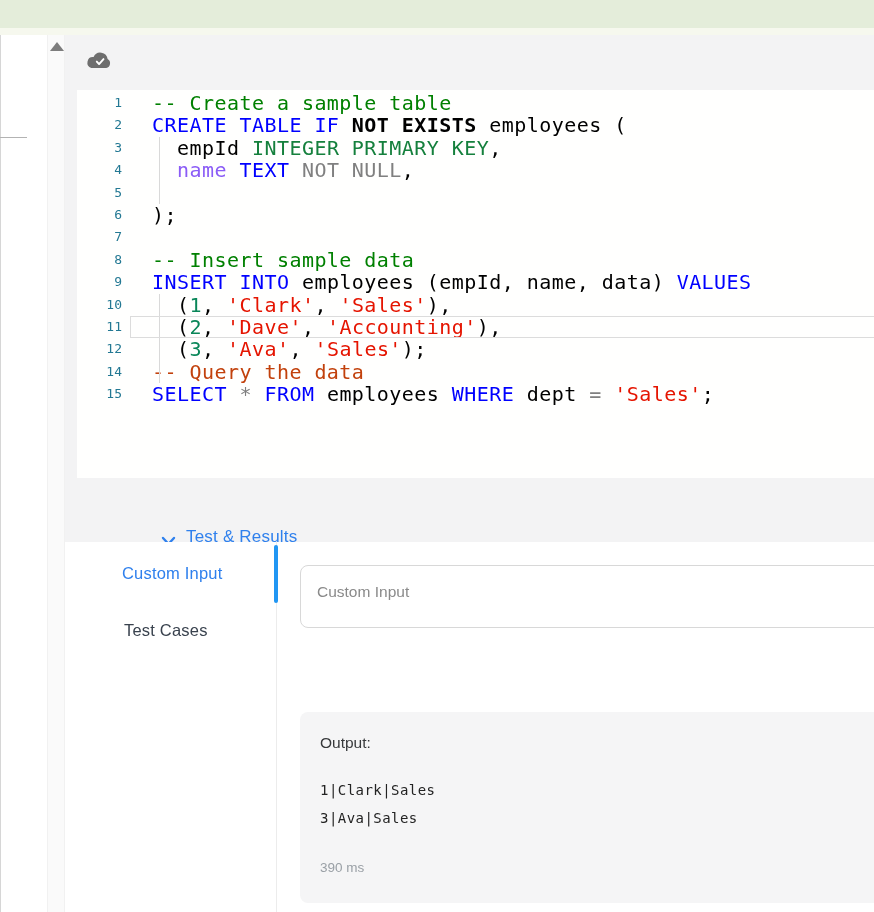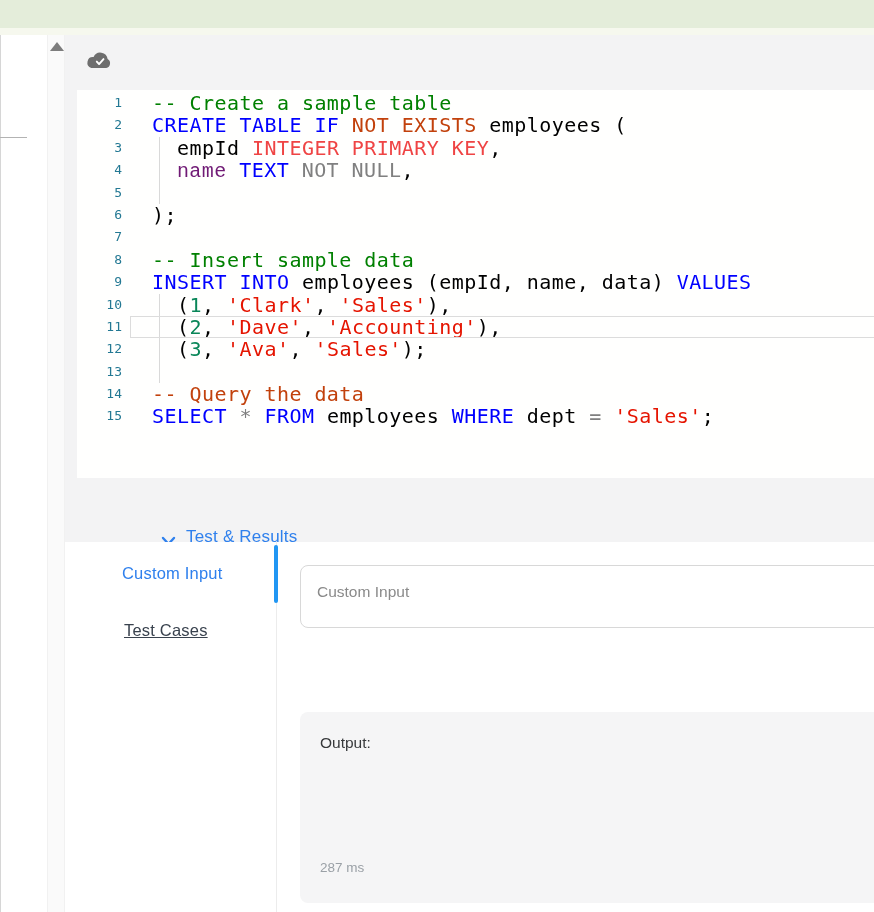--- a/index.html
+++ b/index.html
@@ -44,21 +44,21 @@
   .tr-header { left:65px; top:478px; width:809px; height:64px; }
   .chevron { left:30px; top:21px; width:17px; height:14px; cursor:pointer; }
   .tr-label { left:56px; top:14px; font-size:17px; color:#2f80ed; letter-spacing:0.2px; cursor:pointer; }
 
   
   .results-panel { left:82px; top:542px; width:809px; height:370px; background:#ffffff; }
   .tabs-divider { left:194px; top:0; width:1px; height:370px; background:#ececec; }
   .tab-indicator { left:192px; top:3px; width:4px; height:58px; background:#2196f3; border-radius:2px; }
   .tab { position:absolute; font-size:16.5px; letter-spacing:0.2px; cursor:pointer; }
   .tab-custom { left:40px; top:22px; color:#2f80ed; }
-  .tab-cases  { left:42px; top:79px; color:#39424e;text-decoration:underline; }
+  .tab-cases  { left:42px; top:79px; color:#39424e; }
 
   .custom-input { left:218px; top:23px; width:700px; height:63px; border:1px solid #d8d8d8;
                   border-radius:8px; background:#fff; resize:none; outline:none;
                   padding:17px 16px; font-size:15.5px; color:#333;
                   font-family:"Liberation Sans",sans-serif; }
   .custom-input::placeholder { color:#8a8a8a; opacity:1; }
 
   .output-panel { left:218px; top:170px; width:700px; height:191px; background:#f5f5f6; border-radius:8px; }
   .output-label { position:absolute; left:20px; top:22px; font-size:15.5px; color:#37393b; }
   .output-lines { position:absolute; left:20px; top:64px; font-family:"DejaVu Sans Mono","Liberation Mono",monospace;
@@ -84,32 +84,31 @@
 
   <div class="abs editor-panel">
     <svg class="abs cloud-icon" width="28" height="20" viewBox="0 0 28 20">
       <path d="M22.6 8.1 A7.3 7.3 0 0 0 8.6 6.1 A5.6 5.6 0 0 0 6.3 17 h14.9 a4.8 4.8 0 0 0 1.4-8.9 z" fill="#6e6e6e"></path>
       <path d="M11.8 10.6 l2.3 2.5 4.4-5" stroke="#ffffff" stroke-width="1.9" fill="none" stroke-linecap="round" stroke-linejoin="round"></path>
     </svg>
 
     <div class="abs code-editor">
       <div class="code-lines">
           <div class="code-line"><span class="gutter-num">1</span><span class="code-text"><span style="color: rgb(0, 128, 0);">-- Create a sample table</span></span></div>
-          <div class="code-line"><span class="gutter-num">2</span><span class="code-text"><span style="color: rgb(0, 0, 255);">CREATE TABLE IF </span><span style="color: #c2410c;">NOT EXISTS </span><span style="color: rgb(0, 0, 0);">employees (</span></span></div>
-          <div class="code-line"><span class="gutter-num">3</span><span class="code-text"><span style="color: rgb(0, 0, 0);">  empId </span><span style="color: #ef4444;">INTEGER PRIMARY KEY</span><span style="color: rgb(0, 0, 0);">,</span></span></div>
-          <div class="code-line"><span class="gutter-num">4</span><span class="code-text"><span style="color: #701a75; font-family: Liberation Mono, monospace;">  name </span><span style="color: rgb(0, 0, 255);">TEXT </span><span style="color: rgb(128, 128, 128);">NOT NULL</span><span style="color: rgb(0, 0, 0);">,</span></span></div>
+          <div class="code-line"><span class="gutter-num">2</span><span class="code-text"><span style="color: rgb(0, 0, 255);">CREATE TABLE IF </span><span style="color: #000000; font-weight: bold;">NOT EXISTS </span><span style="color: rgb(0, 0, 0);">employees (</span></span></div>
+          <div class="code-line"><span class="gutter-num">3</span><span class="code-text"><span style="color: rgb(0, 0, 0);">  empId </span><span style="color: #15803d;">INTEGER PRIMARY KEY</span><span style="color: rgb(0, 0, 0);">,</span></span></div>
+          <div class="code-line"><span class="gutter-num">4</span><span class="code-text"><span style="color: #8b5cf6;">  name </span><span style="color: rgb(0, 0, 255);">TEXT </span><span style="color: rgb(128, 128, 128);">NOT NULL</span><span style="color: rgb(0, 0, 0);">,</span></span></div>
           <div class="code-line"><span class="gutter-num">5</span></div>
           <div class="code-line"><span class="gutter-num">6</span><span class="code-text"><span style="color: rgb(0, 0, 0);">);</span></span></div>
           <div class="code-line"><span class="gutter-num">7</span><span class="code-text"></span></div>
           <div class="code-line"><span class="gutter-num">8</span><span class="code-text"><span style="color: rgb(0, 128, 0); margin-top: 24px;">-- Insert sample data</span></span></div>
           <div class="code-line"><span class="gutter-num">9</span><span class="code-text"><span style="color: rgb(0, 0, 255);">INSERT INTO </span><span style="color: rgb(0, 0, 0);">employees (empId, name, data) </span><span style="color: rgb(0, 0, 255);">VALUES</span></span></div>
           <div class="code-line"><span class="gutter-num">10</span><span class="code-text"><span style="color: rgb(0, 0, 0);">  (</span><span style="color: rgb(9, 134, 88);">1</span><span style="color: rgb(0, 0, 0);">, </span><span style="color: rgb(229, 20, 0);">'Clark'</span><span style="color: rgb(0, 0, 0);">, </span><span style="color: rgb(229, 20, 0);">'Sales'</span><span style="color: rgb(0, 0, 0);">),</span></span></div>
           <div class="code-line"><span class="gutter-num">11</span><span class="code-text"><span style="color: rgb(0, 0, 0);">  (</span><span style="color: rgb(9, 134, 88);">2</span><span style="color: rgb(0, 0, 0);">, </span><span style="color: rgb(229, 20, 0);">'Dave'</span><span style="color: rgb(0, 0, 0);">, </span><span style="color: rgb(229, 20, 0);">'Accounting'</span><span style="color: rgb(0, 0, 0);">),</span></span></div>
           <div class="code-line"><span class="gutter-num">12</span><span class="code-text"><span style="color: rgb(0, 0, 0);">  (</span><span style="color: rgb(9, 134, 88);">3</span><span style="color: rgb(0, 0, 0);">, </span><span style="color: rgb(229, 20, 0);">'Ava'</span><span style="color: rgb(0, 0, 0);">, </span><span style="color: rgb(229, 20, 0);">'Sales'</span><span style="color: rgb(0, 0, 0);">);</span></span></div>
-          <div class="code-line"><span class="gutter-num">13</span><span class="code-text"></span></div>
           <div class="code-line"><span class="gutter-num">14</span><span class="code-text"><span style="color: #c2410c;">-- Query the data</span></span></div>
           <div class="code-line"><span class="gutter-num">15</span><span class="code-text"><span style="color: rgb(0, 0, 255);">SELECT </span><span style="color: rgb(128, 128, 128);">* </span><span style="color: rgb(0, 0, 255);">FROM </span><span style="color: rgb(0, 0, 0);">employees </span><span style="color: rgb(0, 0, 255);">WHERE </span><span style="color: rgb(0, 0, 0);">dept </span><span style="color: rgb(128, 128, 128);">= </span><span style="color: rgb(229, 20, 0);">'Sales'</span><span style="color: rgb(0, 0, 0);">;</span></span></div>
         </div>
     <div class="indent-guide" style="top: 46.8px; height: 67.2px;"></div>
         <div class="indent-guide" style="top: 203.6px; height: 89.6px;"></div>
         <div class="current-line-box" style="top: 226px;"></div>
       </div>
 
     <div class="abs tr-header">
       <svg class="abs chevron" width="17" height="14" viewBox="0 0 17 14">
@@ -122,17 +121,18 @@
   <div class="abs results-panel">
     <div class="abs tabs-divider"></div>
     <div class="abs tab-indicator"></div>
     <div class="tab tab-custom">Custom Input</div>
     <div class="tab tab-cases">Test Cases</div>
 
     <textarea class="abs custom-input" placeholder="Custom Input" style=""></textarea>
 
     <div class="abs output-panel">
       <div class="output-label">Output:</div>
-      <div class="runtime">287 ms</div>
+      <div class="output-lines"><div>1|Clark|Sales</div><div>3|Ava|Sales</div></div>
+      <div class="runtime">390 ms</div>
     </div>
   </div>
 
 </div>
 
 </body></html>

